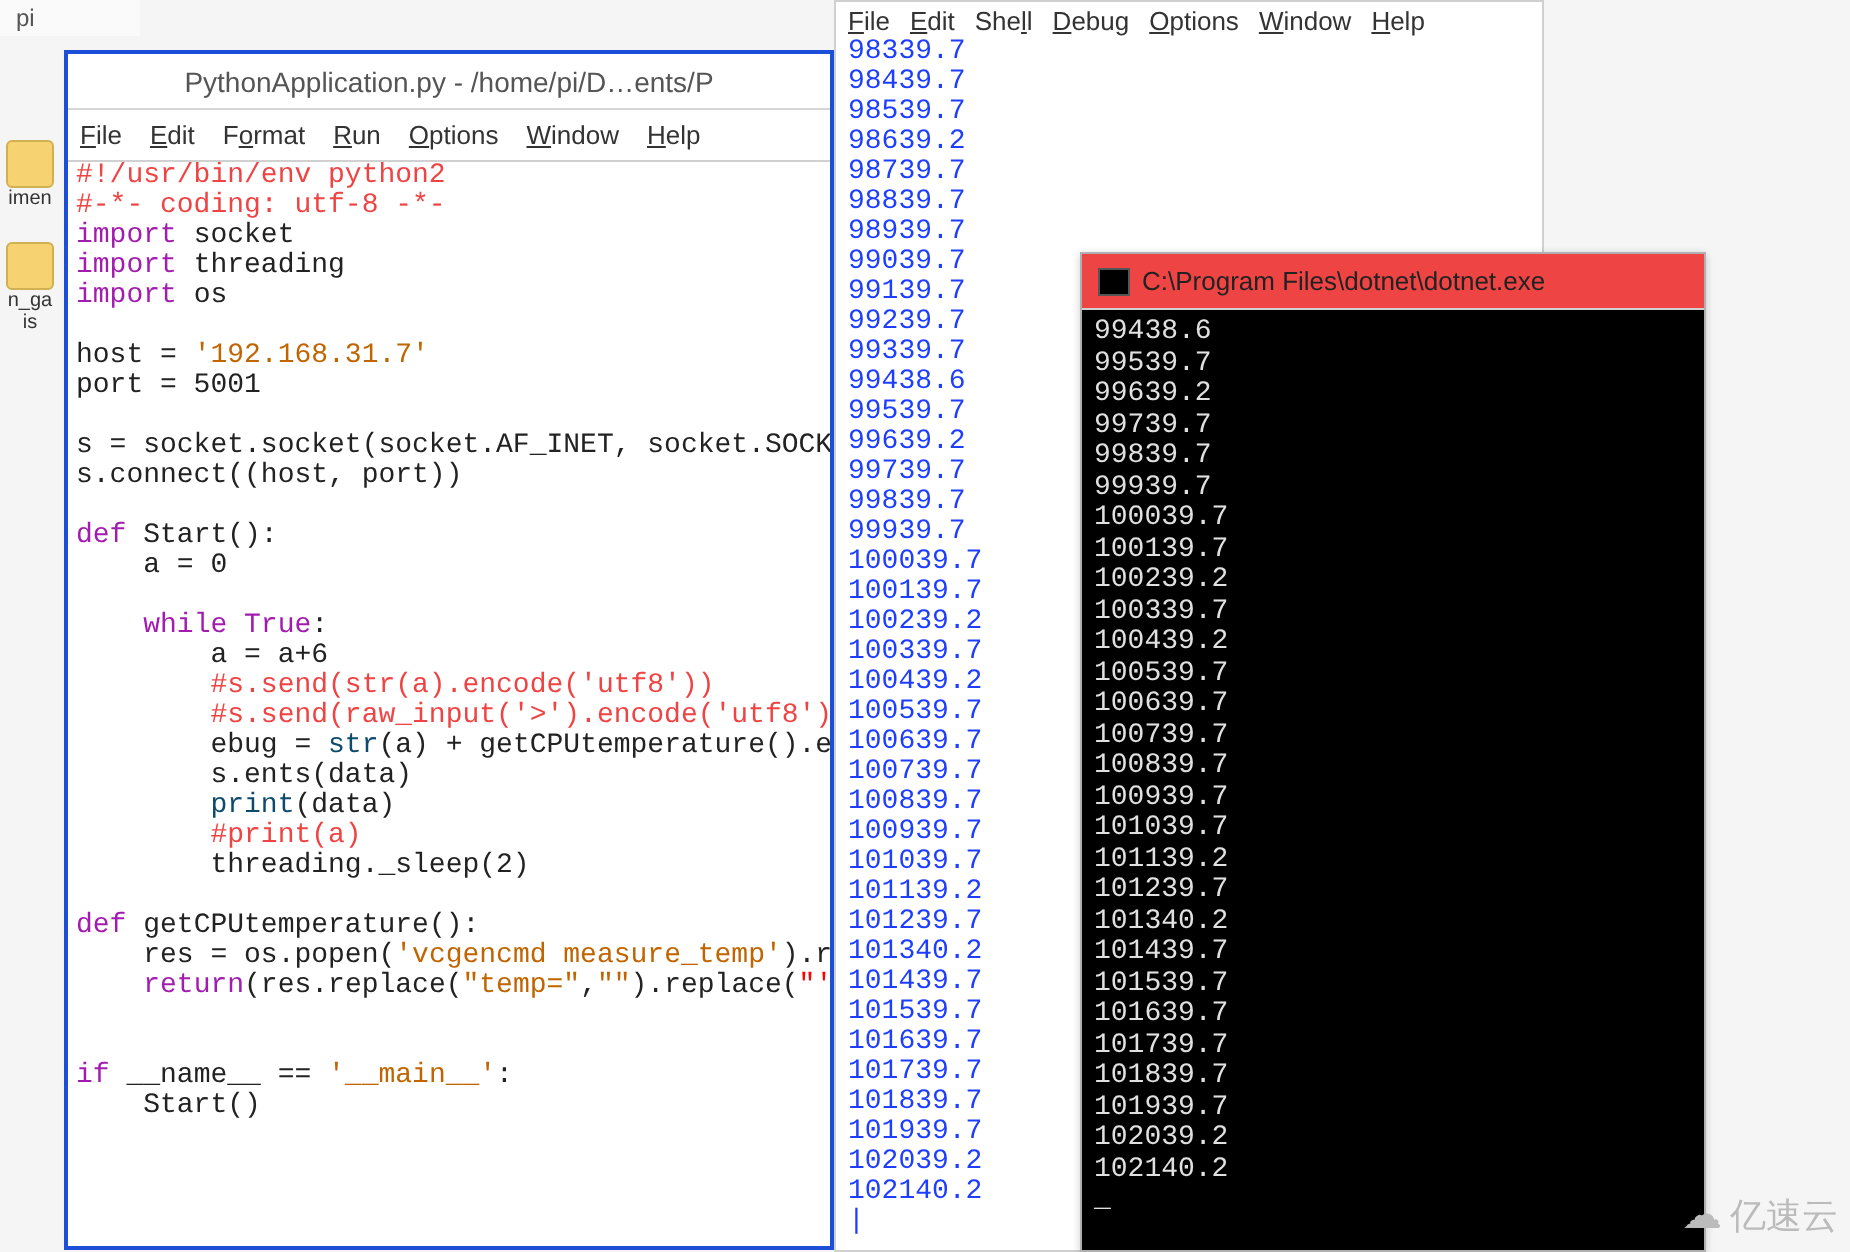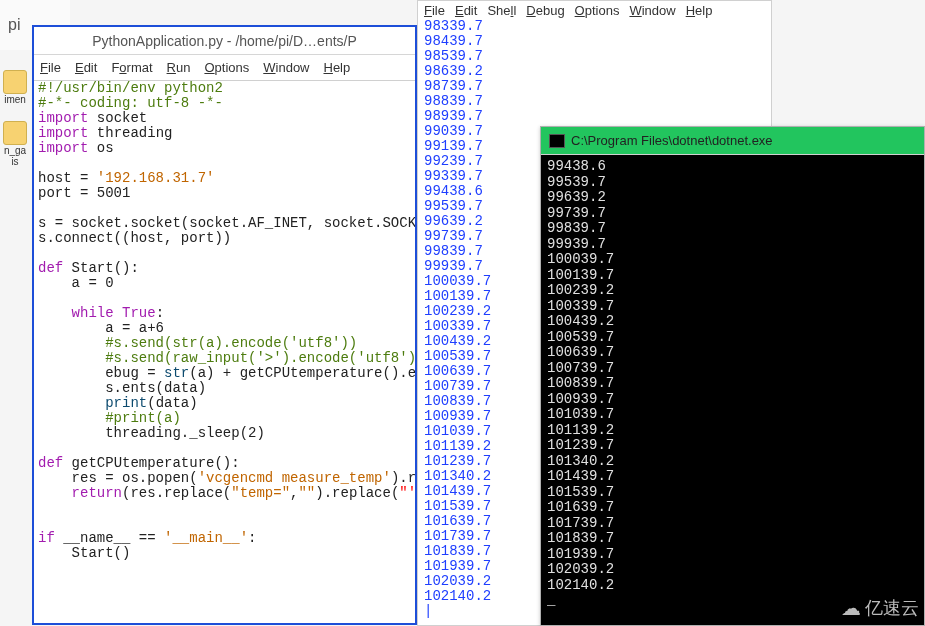--- a/index.html
+++ b/index.html
@@ -1,36 +1,36 @@
 <!DOCTYPE html>
 <html><head>
   <meta charset="utf-8">
   <style>
     * { margin:0; padding:0; box-sizing:border-box; }
     body { width:925px; height:626px; background:#f5f5f5; font-family:Arial,sans-serif; font-size:13px; overflow:hidden; color:#222; }
     .tab-area { position:absolute; left:0; top:0; width:70px; height:12px; }
-    .tab { padding:16px 8px; font-size:16px; color:#555; background:#fafafa; }
+    .tab { padding:2px 8px; font-size:12px; color:#555; background:#fafafa; }
     .left-icons { position:absolute; left:0; top:70px; display:flex; flex-direction:column; gap:16px; }
     .li-item { display:flex; flex-direction:column; align-items:center; width:30px; }
     .li-folder { width:24px; height:24px; background:#f7d271; border:1px solid #d0b050; border-radius:3px; }
     .li-lbl { font-size:10px; color:#333; text-align:center; width:30px; overflow:hidden; }
     .ide { position:absolute; left:32px; top:25px; width:385px; height:600px; background:#fff; border:2px solid #1d4ed8; }
     .ide-title { height:28px; line-height:28px; text-align:center; color:#555; font-size:14px; border-bottom:1px solid #d6d6d6; }
     .ide-menu { height:26px; display:flex; gap:14px; padding:0 6px; align-items:center; border-bottom:1px solid #d0d0d0; font-size:13px; color:#333; }
     .ide-menu span { cursor:default; }
     .ide-menu .u { text-decoration:underline; }
     .code { font-family:"Courier New",monospace; font-size:14px; line-height:15px; padding:0px 4px; white-space:pre; overflow:hidden; }
-    .c-kw { color:#a21caf; } .c-str { color:#c06500; } .c-cmt { color:#4d7c0f; } .c-bi { color:#0c4a6e; } .c-err { color:#ff0000; }
+    .c-kw { color:#a21caf; } .c-str { color:#c06500; } .c-cmt { color:#ef4444; } .c-bi { color:#0c4a6e; } .c-err { color:#ff0000; }
 
     .shell { position:absolute; left:417px; top:0; width:355px; height:626px; background:#fff; border:1px solid #d0d0d0; }
     .shell-menu { height:18px; display:flex; gap:10px; padding:0 6px; align-items:center; font-size:13px; color:#333; }
     .shell-menu .u { text-decoration:underline; }
     .shell-out { font-family:"Courier New",monospace; font-size:14px; line-height:15px; padding:0 6px; color:#1e3eff; white-space:pre; }
 
-    .console { position:absolute; left:540px; top:126px; width:385px; height:500px; background:#22c55e; border:1px solid #b0b0b0; box-shadow:0 1px 4px rgba(0,0,0,.2); }
+    .console { position:absolute; left:540px; top:126px; width:313px; height:500px; background:#ef4444; border:1px solid #b0b0b0; box-shadow:0 1px 4px rgba(0,0,0,.2); }
     .console-tb { height:28px; display:flex; align-items:center; gap:6px; padding:0 8px; border-bottom:1px solid #d0d0d0; }
     .console-icon { width:16px; height:14px; border:1px solid #555; background:#000; }
     .console-title { font-size:13px; color:#222; }
     .console-body { position:absolute; left:0; top:28px; right:0; bottom:0; background:#000; color:#e0e0e0; font-family:"Courier New",monospace; font-size:14px; line-height:15.5px; padding:4px 6px; white-space:pre; }
 
     .watermark { position:absolute; right:6px; bottom:6px; font-size:18px; color:#bbb; display:flex; align-items:center; gap:4px; }
     .wm-ico { display:inline-block; font-size:20px; }
   </style>
 </head>
 <body>

